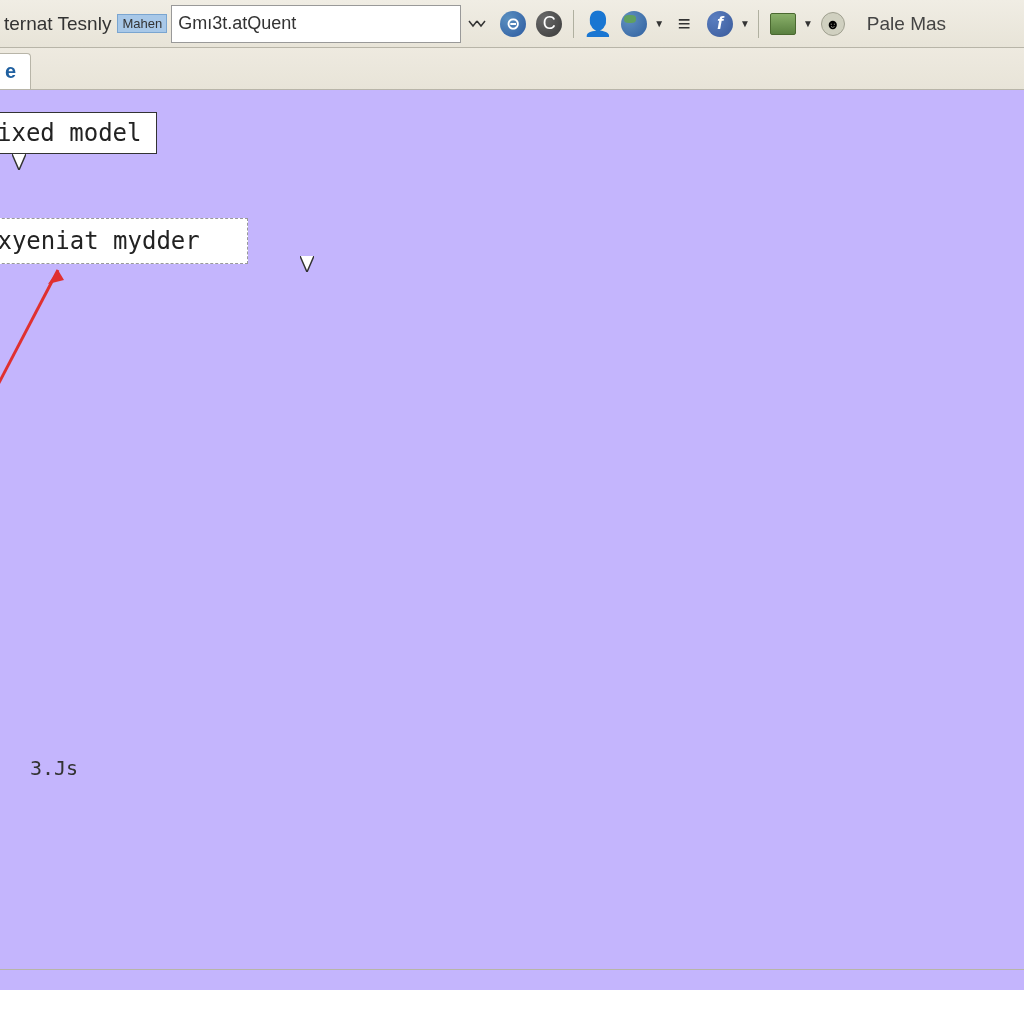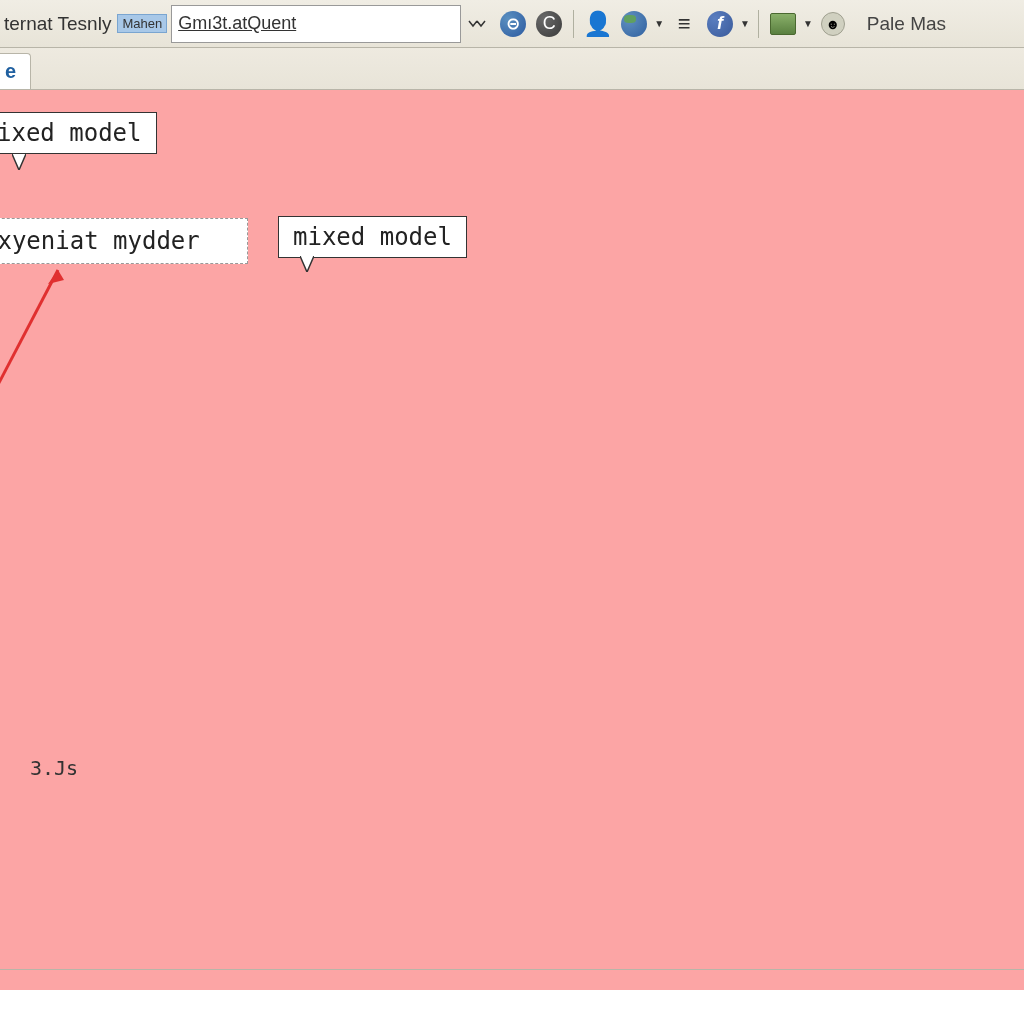--- a/index.html
+++ b/index.html
@@ -38,21 +38,20 @@
     .url-input {
       flex: 1;
       height: 38px;
       border: 1px solid #999;
       background: #fff;
       padding: 17px 6px;
       font-size: 18px;
       color: #333;
       margin: 0 4px;
       max-width: 290px;
-      text-decoration: underline;
     }
     .dropdown-arrow {
       display: inline-flex;
       align-items: center;
       margin-right: 6px;
       padding: 2px;
       cursor: pointer;
     }
     .dropdown-arrow svg {
       width: 20px;
@@ -179,21 +178,21 @@
       border-bottom: none;
       background: #fff;
       border-radius: 4px 4px 0 0;
       margin-left: -10px;
       font-size: 20px;
       color: #2060a0;
       font-weight: bold;
       cursor: pointer;
     }
     .content-area {
-      background: #fca5a5;
+      background: #c4b5fd;
       position: relative;
       height: 900px;
     }
     .tooltip-box {
       position: absolute;
       border: 1.5px solid #333;
       background: #fff;
       padding: 6px 14px;
       font-family: monospace;
       font-size: 24px;
@@ -308,21 +307,20 @@
 </div>
 
 <div class="content-area">
   <div class="tooltip-box tooltip-1">ixed model</div>
   <svg class="tooltip-tail-1">
     <path d="M0 0 L7 16 L14 0" stroke="#333" stroke-width="1.5" fill="#fff"></path>
   </svg>
 
   <input class="input-box" type="text" value="nxyeniat mydder" style="">
 
-  <div class="tooltip-box tooltip-2">mixed model</div>
   <svg class="tooltip-tail-2">
     <path d="M0 0 L7 16 L14 0" stroke="#333" stroke-width="1.5" fill="#fff"></path>
   </svg>
 
   <svg class="red-arrow" viewBox="0 0 100 140">
     <line x1="10" y1="140" x2="78" y2="10" stroke="#e03030" stroke-width="3"></line>
     <polygon points="78,10 68,24 84,20" fill="#e03030"></polygon>
   </svg>
 
   <div class="footer-text">3.Js</div>

